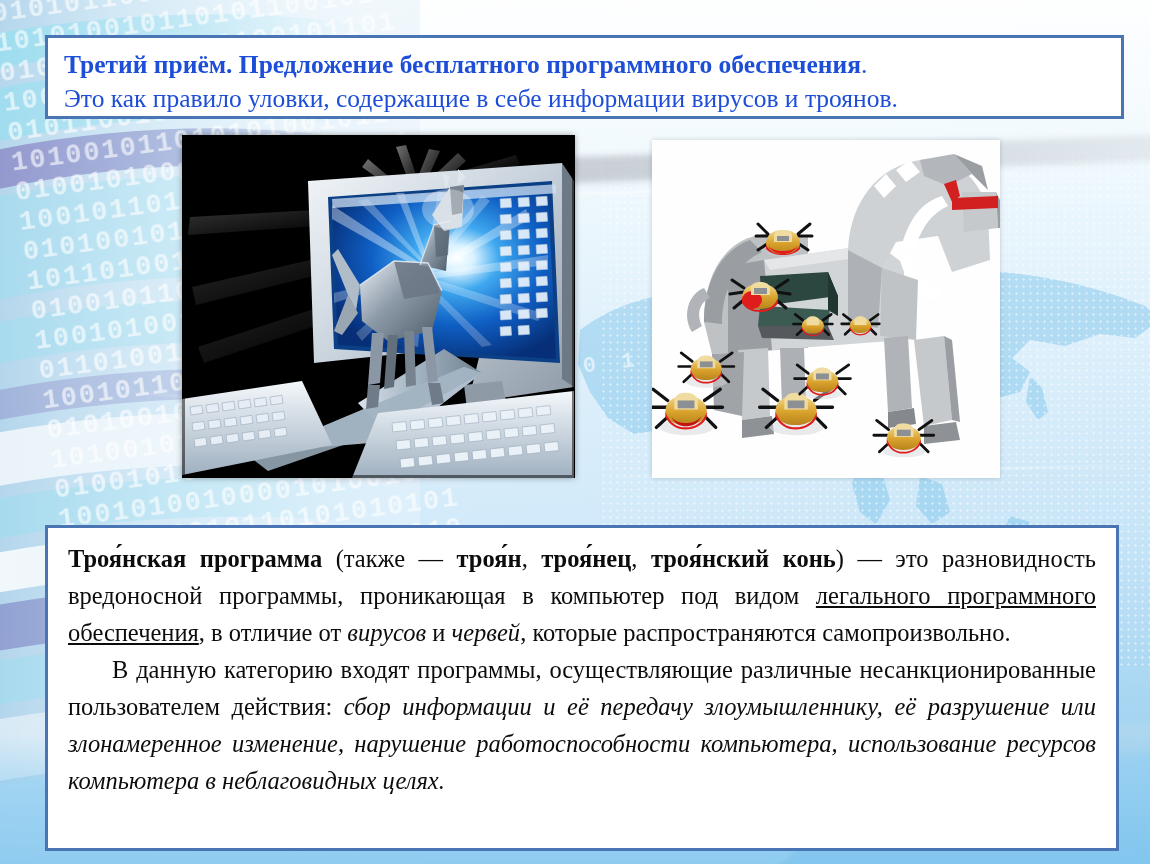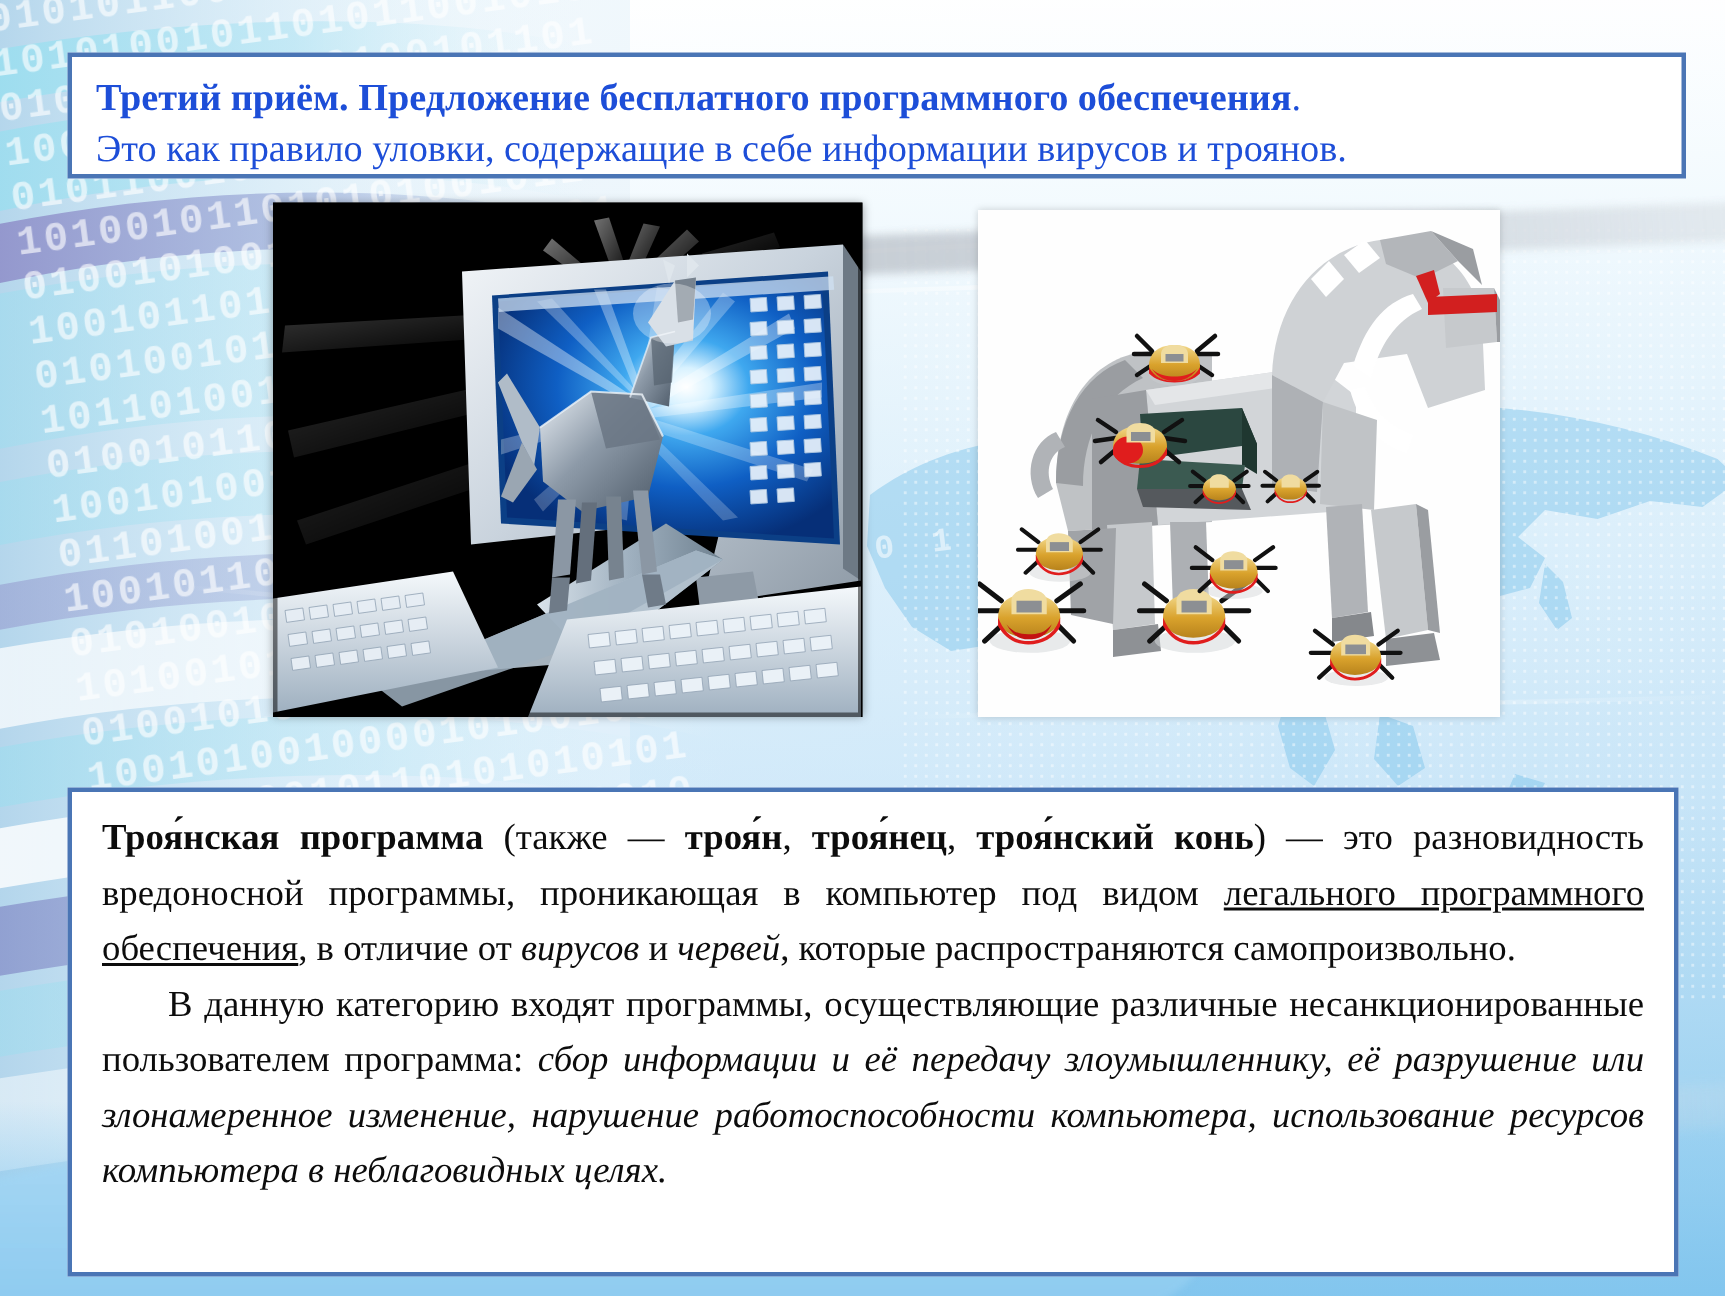--- a/index.html
+++ b/index.html
@@ -681,18 +681,18 @@
     </svg>
   </div>
 
   <div class="panel" id="panel-bottom">
 
     <div class="body-p">
       <span class="b">Троя́нская программа</span><span> (также — </span><span class="b">троя́н</span><span>, </span><span class="b">троя́нец</span><span>, </span><span class="b">троя́нский конь</span><span>) — это разновидность вредоносной программы, проникающая в компьютер под видом </span><span class="u">легального программного обеспечения</span><span>, в отличие от </span><span class="i">вирусов</span><span> и </span><span class="i">червей</span><span>, которые распространяются самопроизвольно.</span>
     </div>
 
     <div class="body-p indent">
-      <span>В данную категорию входят программы, осуществляющие различные несанкционированные пользователем программа: </span><span class="i">сбор информации и её передачу злоумышленнику, её разрушение или злонамеренное изменение, нарушение работоспособности компьютера, использование ресурсов компьютера в неблаговидных целях.</span>
+      <span>В данную категорию входят программы, осуществляющие различные несанкционированные пользователем действия: </span><span class="i">сбор информации и её передачу злоумышленнику, её разрушение или злонамеренное изменение, нарушение работоспособности компьютера, использование ресурсов компьютера в неблаговидных целях.</span>
     </div>
 
   </div>
 
 </div>
 
 </body></html>

